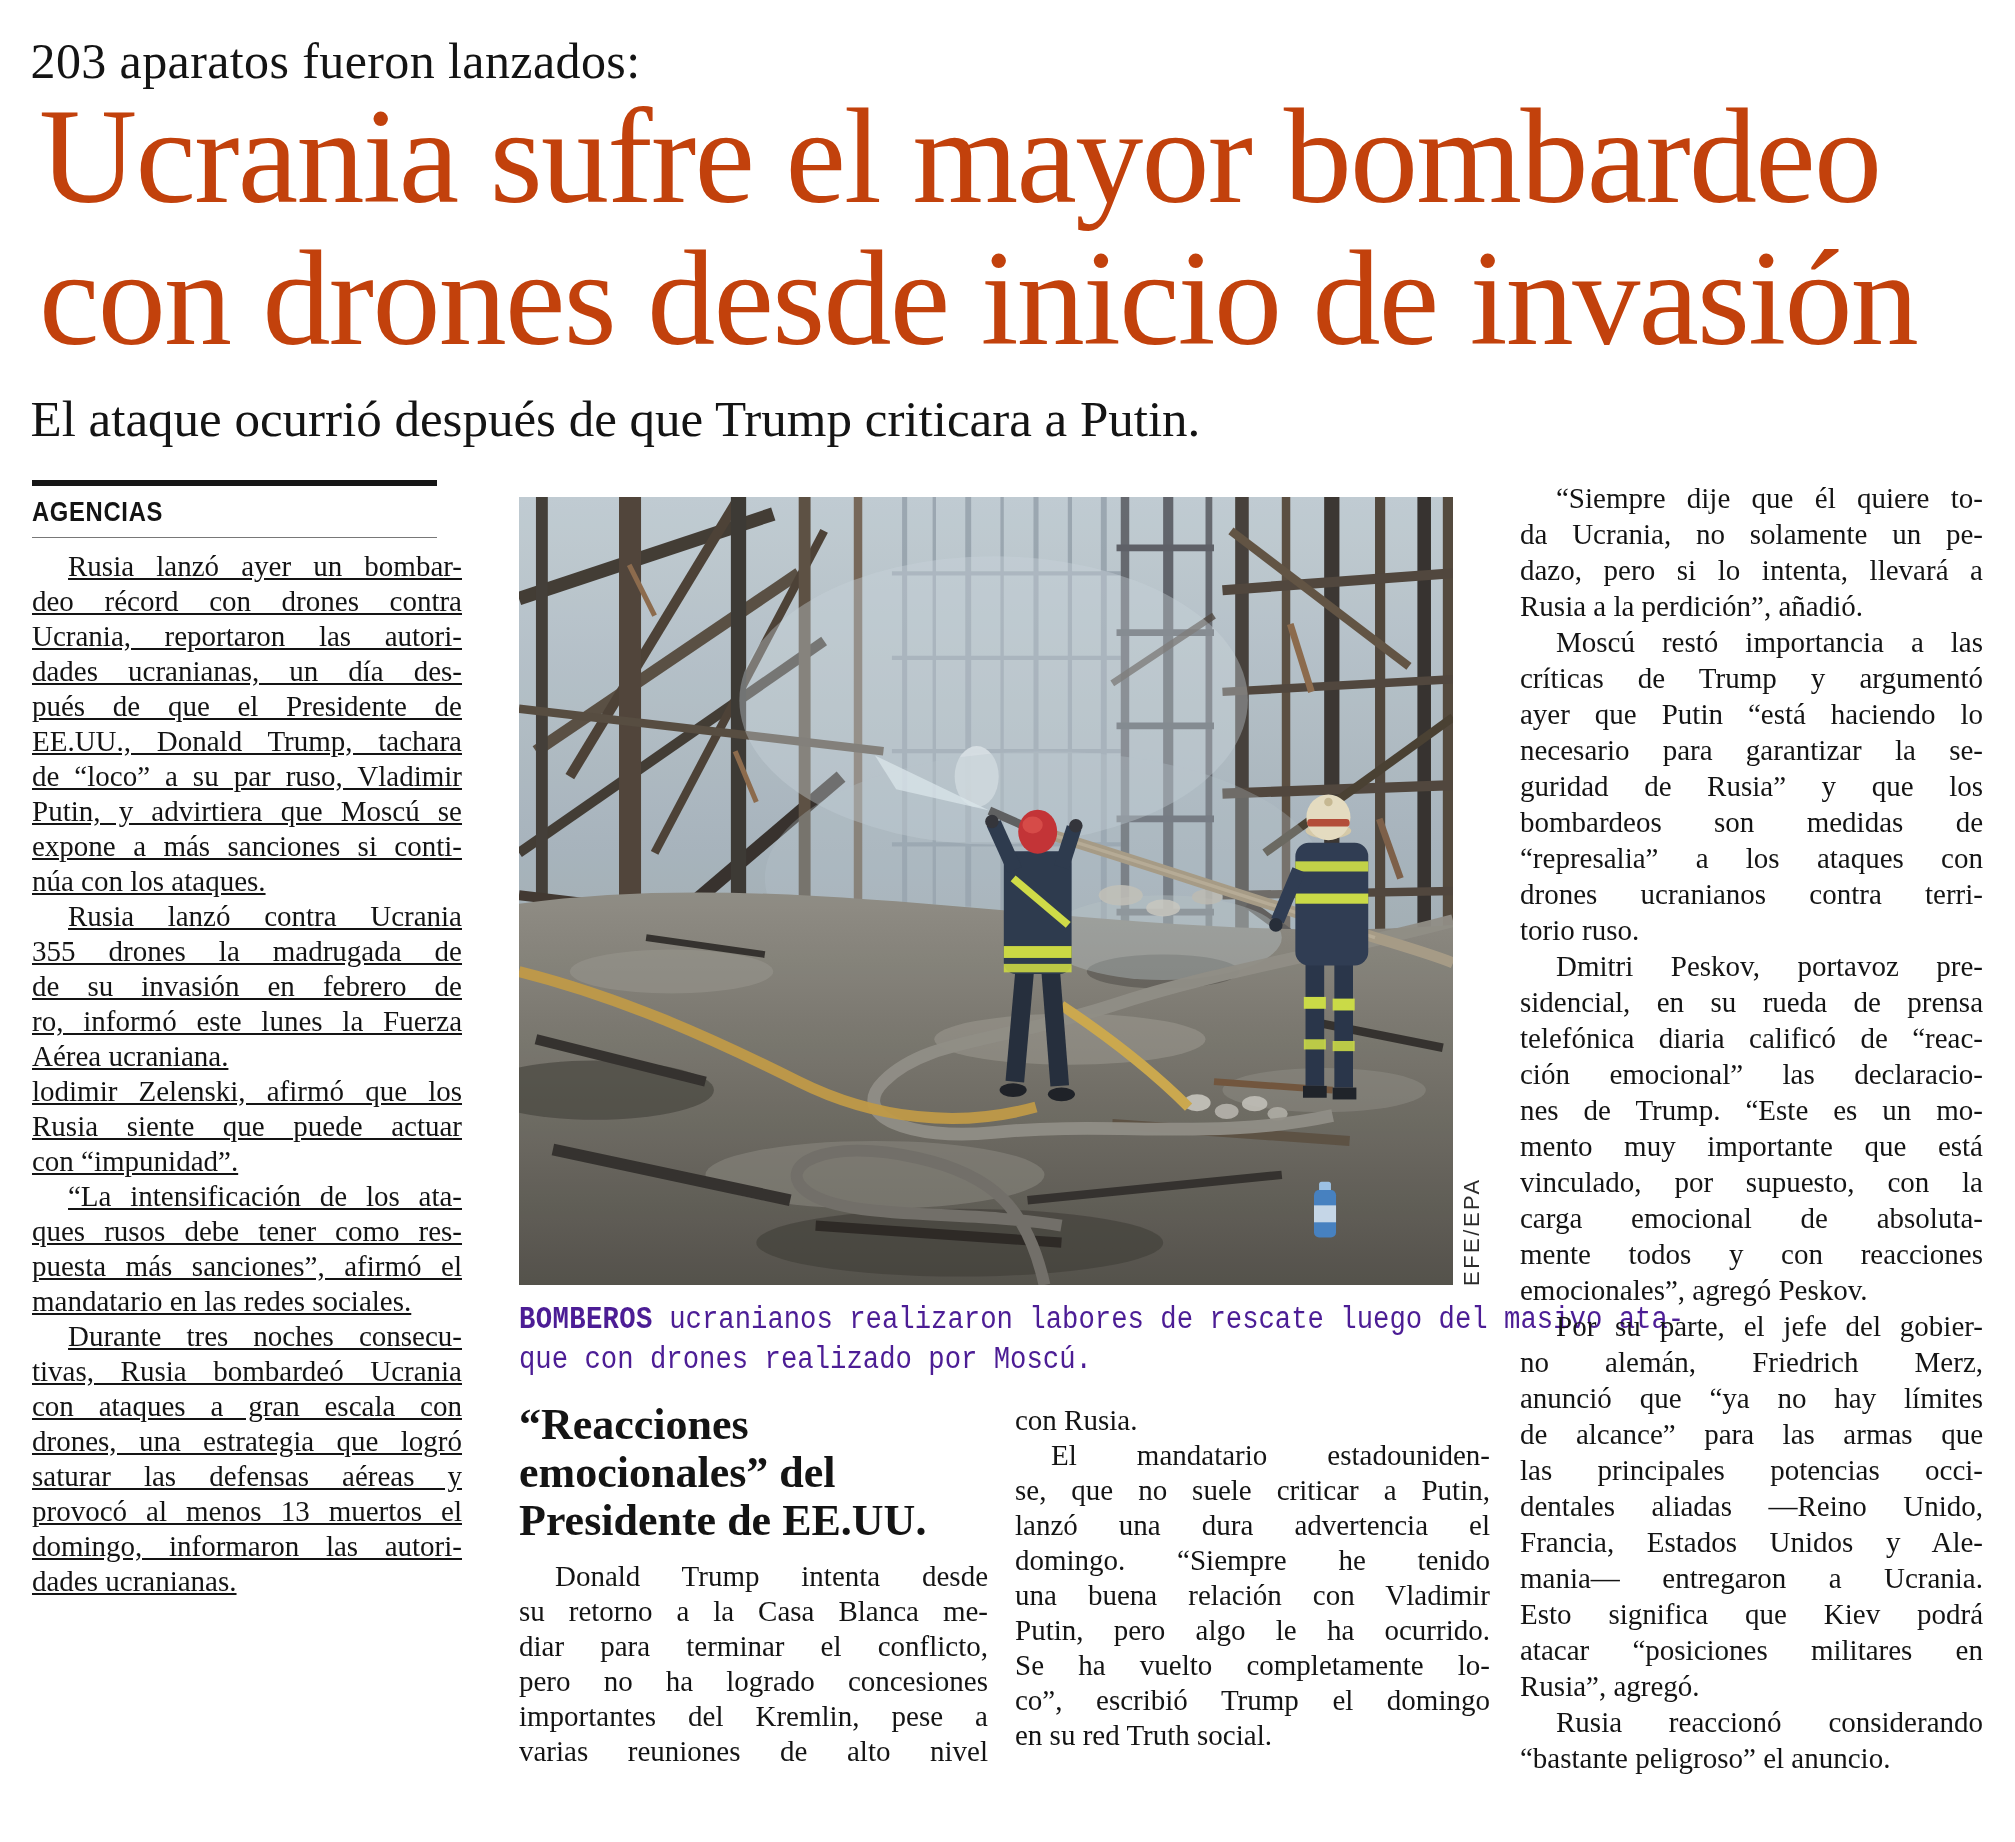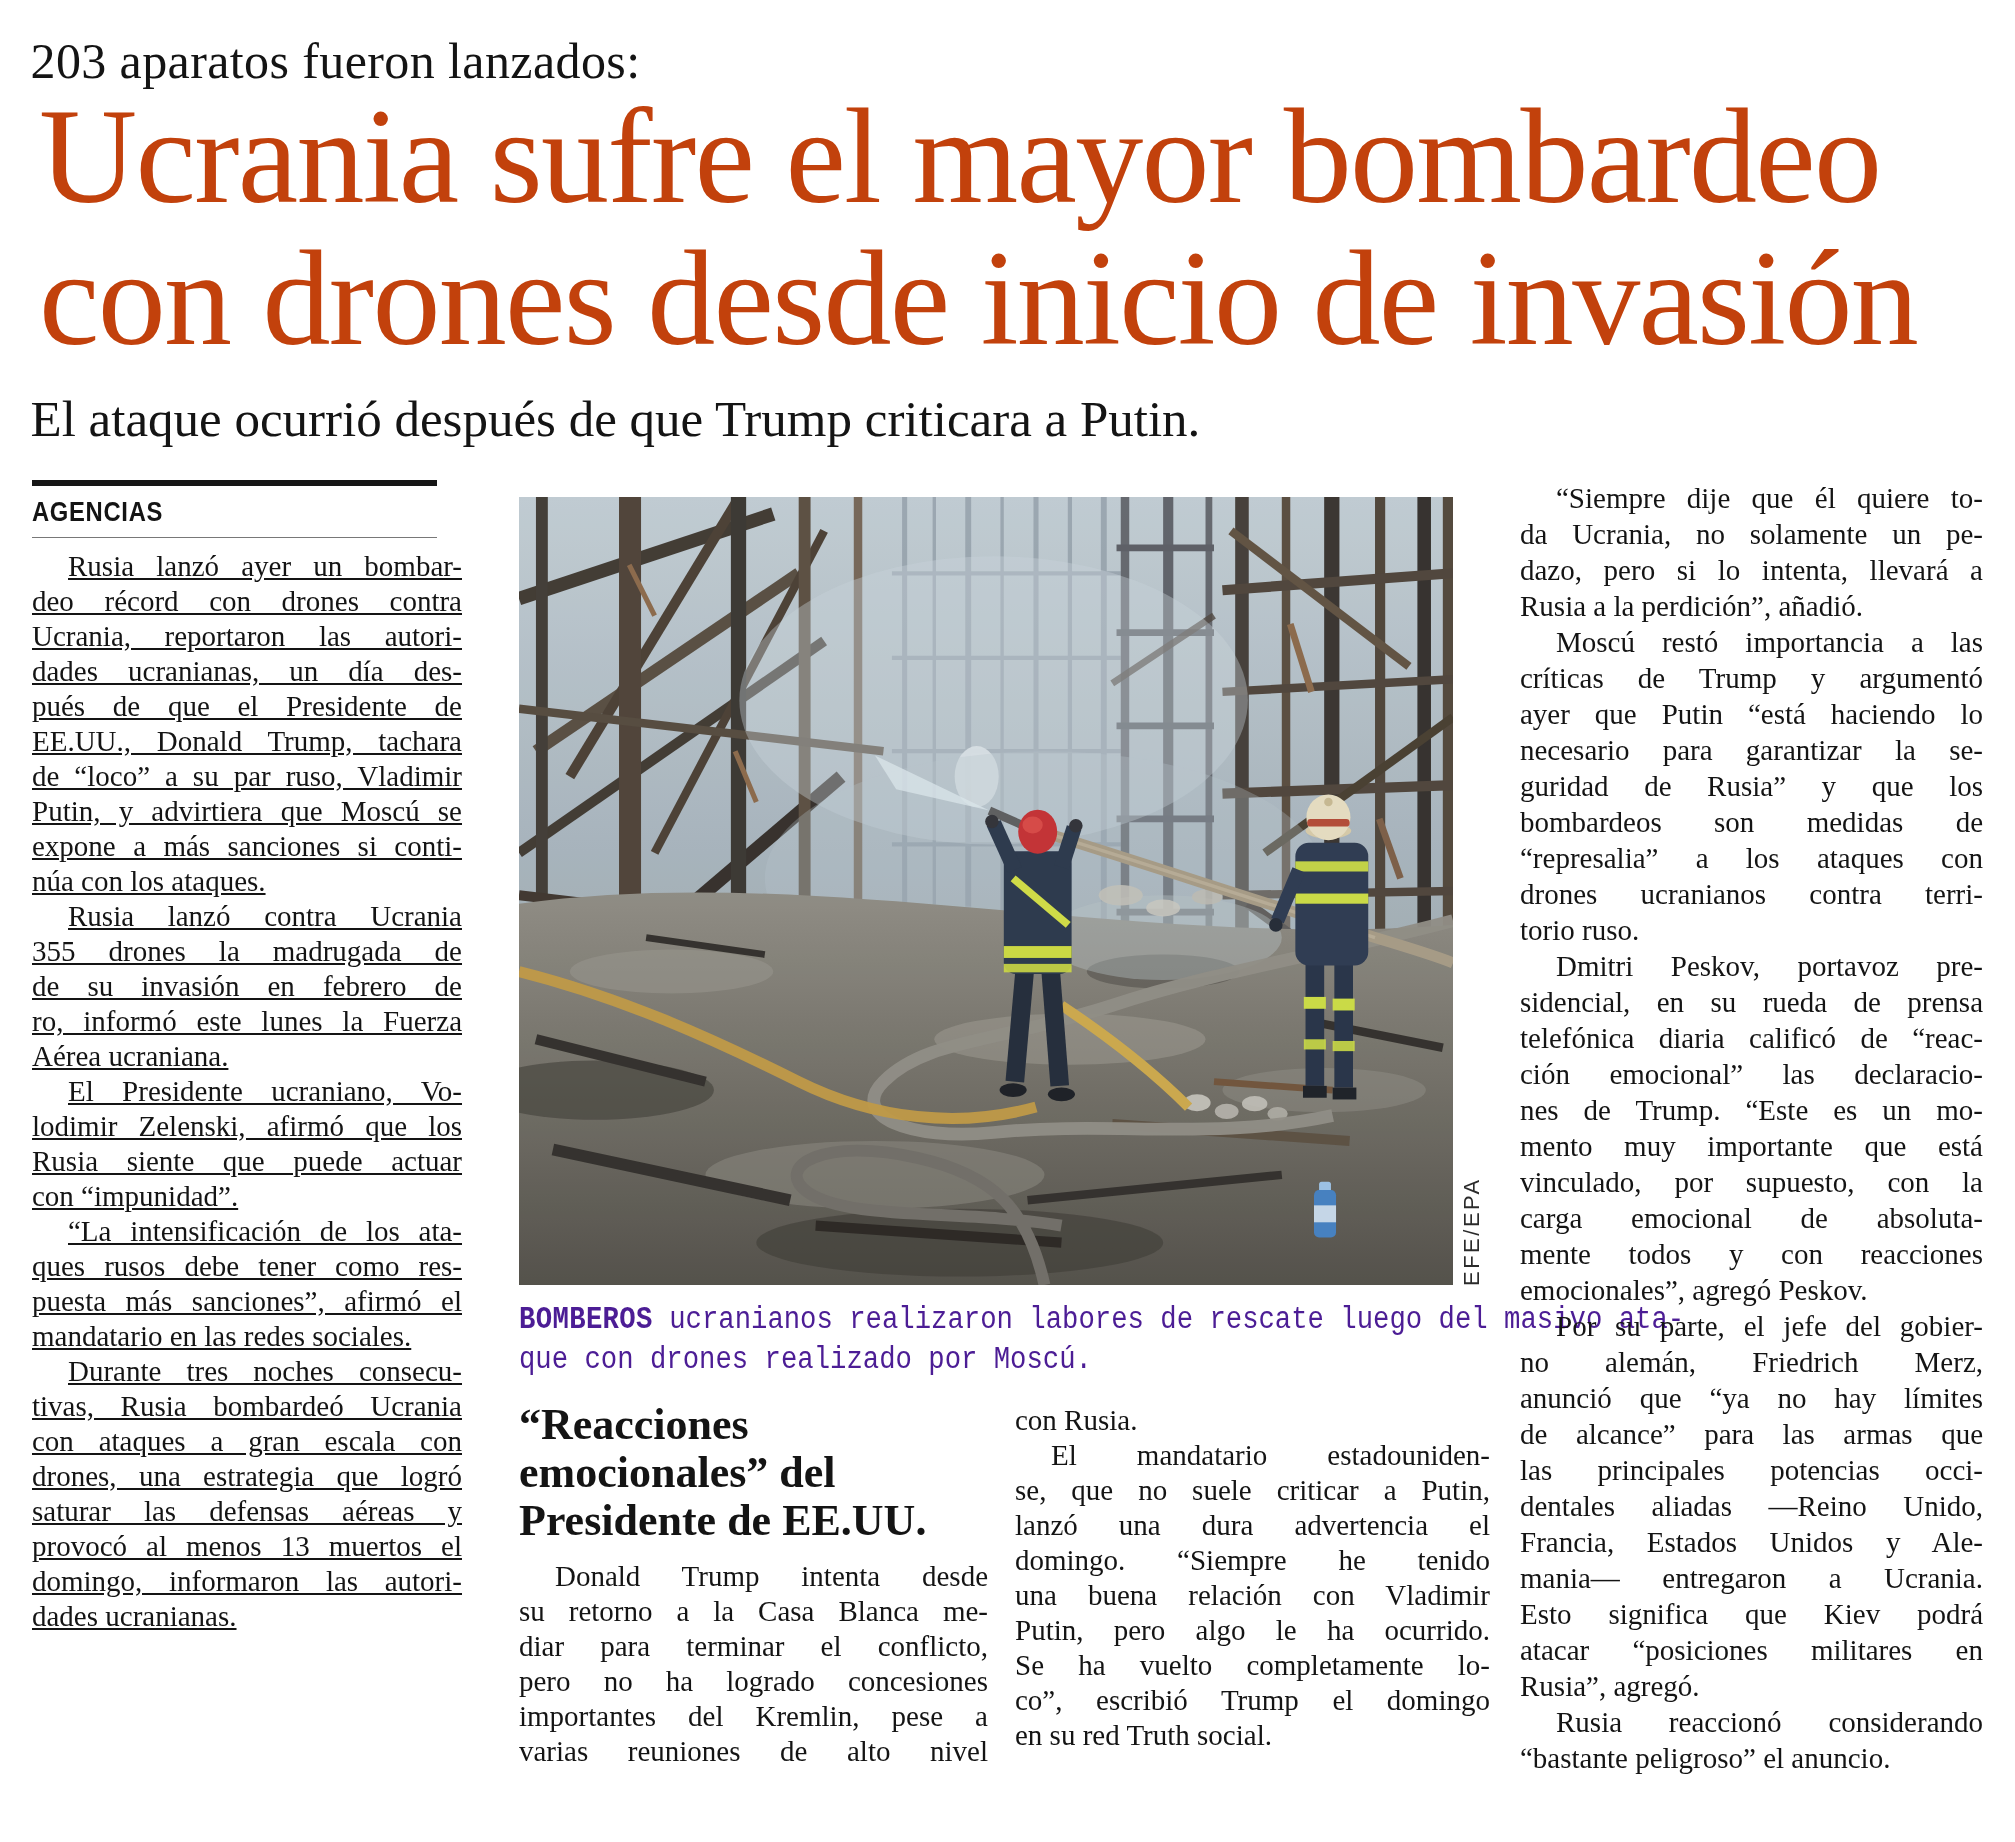--- a/index.html
+++ b/index.html
@@ -65,21 +65,20 @@
       <div class="line">EE.UU., Donald Trump, tachara</div>
       <div class="line">de “loco” a su par ruso, Vladimir</div>
       <div class="line">Putin, y advirtiera que Moscú se</div>
       <div class="line">expone a más sanciones si conti-</div>
       <div class="line end">núa con los ataques.</div>
       <div class="line indent">Rusia lanzó contra Ucrania</div>
       <div class="line">355 drones la madrugada de</div>
       <div class="line">de su invasión en febrero de</div>
       <div class="line">ro, informó este lunes la Fuerza</div>
       <div class="line end">Aérea ucraniana.</div>
-      <div class="line indent">El Presidente ucraniano, Vo-</div>
       <div class="line">lodimir Zelenski, afirmó que los</div>
       <div class="line">Rusia siente que puede actuar</div>
       <div class="line end">con “impunidad”.</div>
       <div class="line indent">“La intensificación de los ata-</div>
       <div class="line">ques rusos debe tener como res-</div>
       <div class="line">puesta más sanciones”, afirmó el</div>
       <div class="line end">mandatario en las redes sociales.</div>
       <div class="line indent">Durante tres noches consecu-</div>
       <div class="line">tivas, Rusia bombardeó Ucrania</div>
       <div class="line">con ataques a gran escala con</div>

